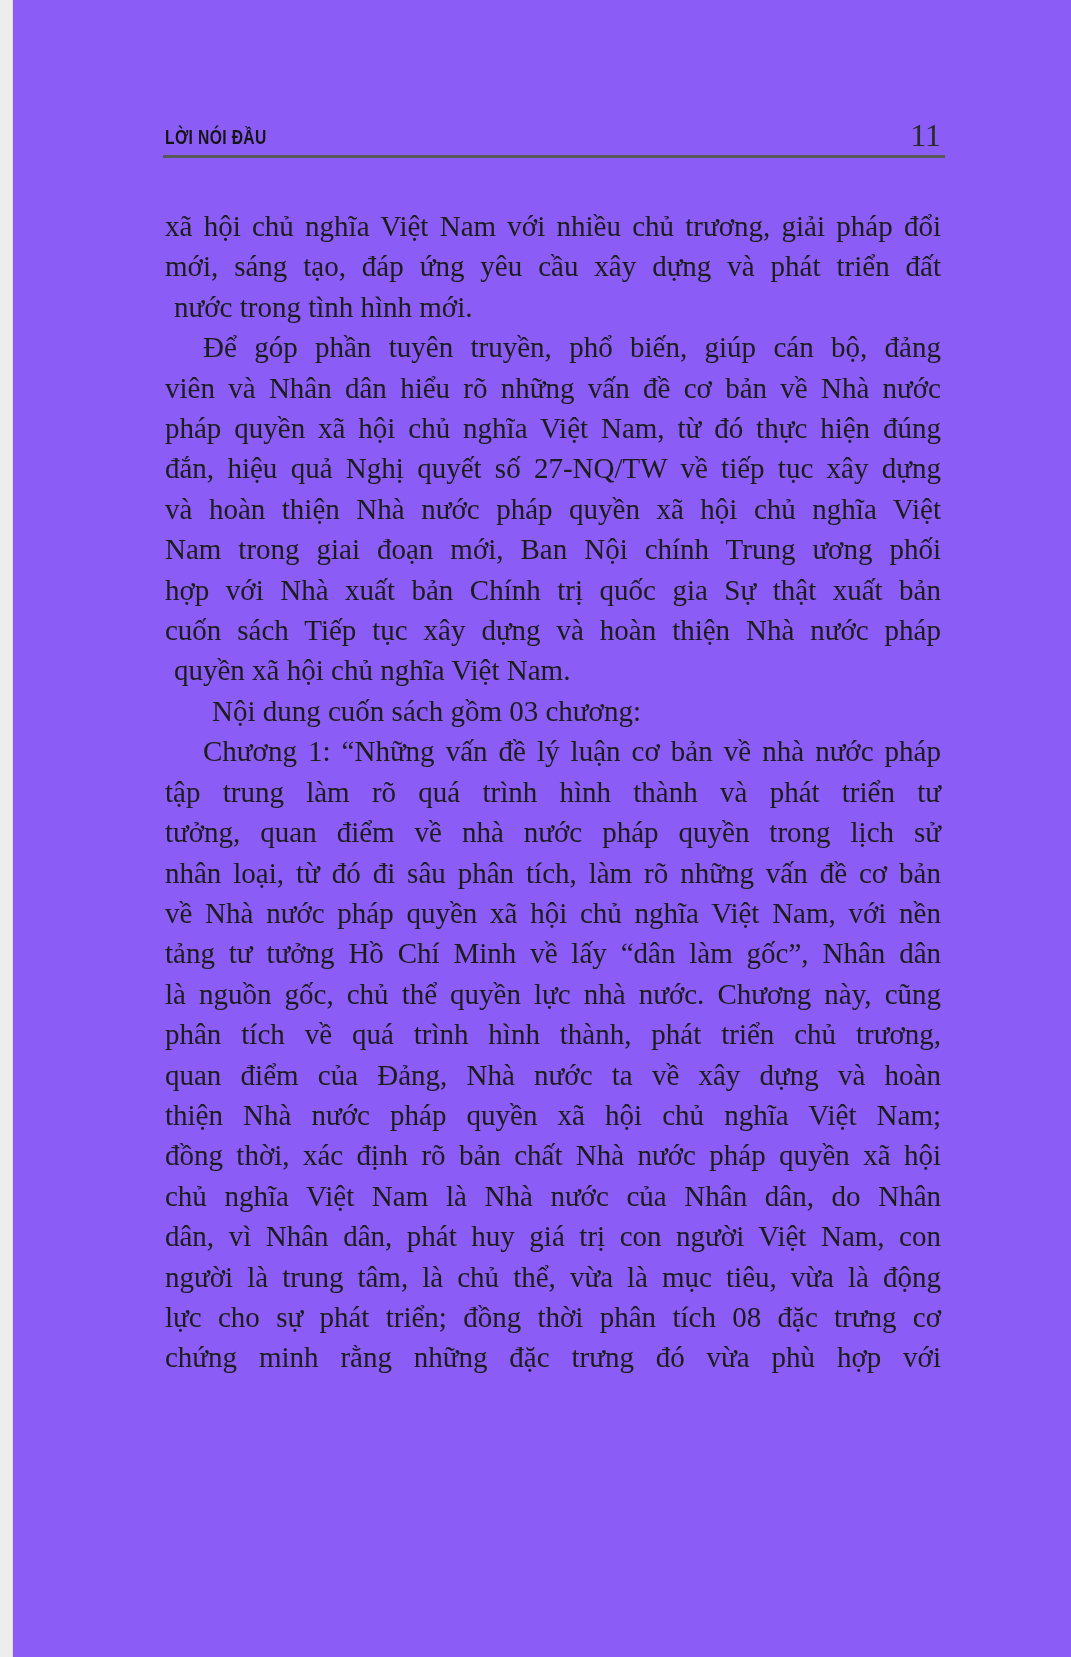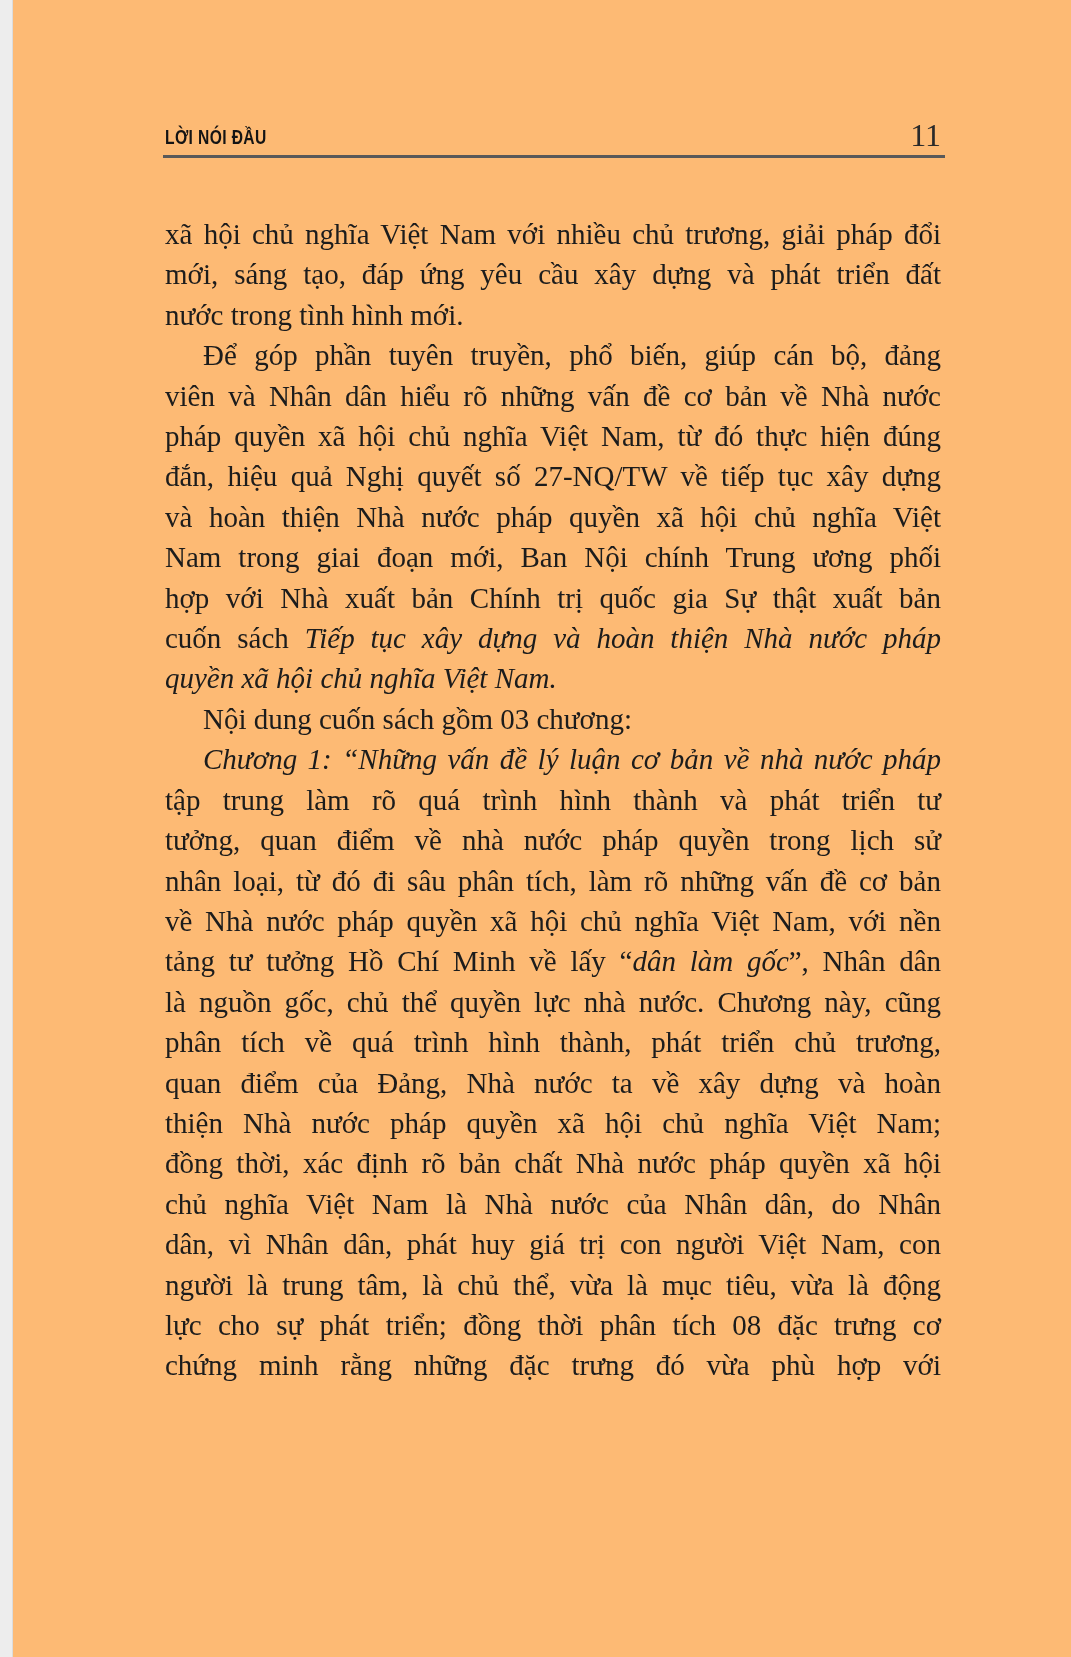--- a/index.html
+++ b/index.html
@@ -1,20 +1,20 @@
 <!DOCTYPE html>
 <html><head>
 <meta charset="utf-8">
 <style>
   html, body { margin: 0; padding: 0; background: #ffffff; }
   .page {
     position: relative;
     width: 1071px;
     height: 1657px;
-    background: #fdba74;
+    background: #8b5cf6;
     overflow: hidden;
     font-family: "Liberation Serif", "DejaVu Serif", serif;
     color: #1c1c1c;
   }
   .edge-strip {
     position: absolute;
     left: 0; top: 0;
     width: 12px; height: 100%;
     background: #ededed;
     border-right: 1px solid #dcdcdc;
@@ -41,33 +41,33 @@
     color: #2a2a2a;
   }
   .header-rule {
     position: absolute;
     left: 163px; top: 155px;
     width: 782px; height: 3px;
     background: #595959;
   }
   .body-text {
     position: absolute;
-    left: 165px; top: 214px;
+    left: 165px; top: 206px;
     width: 776px;
     font-size: 29px;
     line-height: 40.4px;
   }
   .line {
     text-align: justify;
     text-align-last: justify;
     white-space: normal;
   }
-  .line.flush { text-align-last: left; }
+  .line.flush { text-align-last: left; margin-left: 9px; }
   .line.indent { padding-left: 38px; }
-  .it { font-style: italic; }
+  .it { }
 </style>
 </head>
 <body>
 
 <div class="page">
   <div class="edge-strip"></div>
 
   <div class="running-title">LỜI NÓI ĐẦU</div>
   <div class="page-number">11</div>
   <div class="header-rule"></div>

